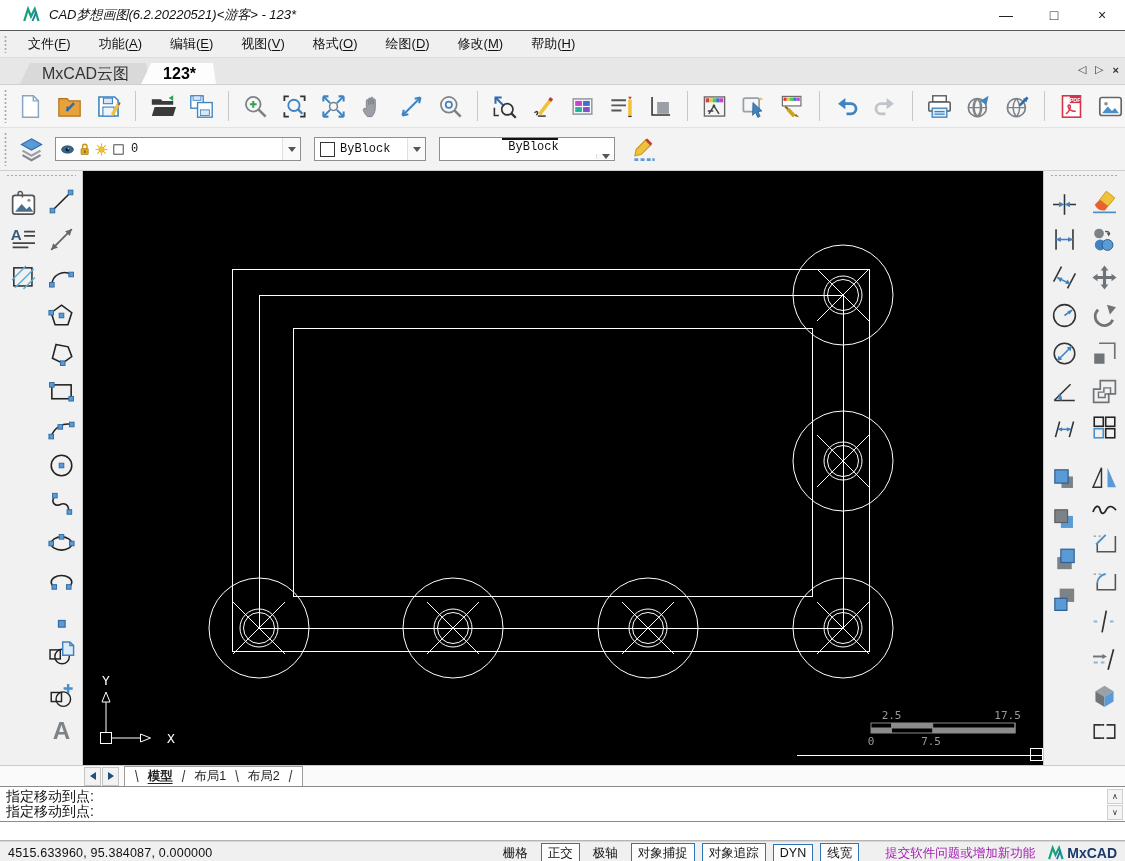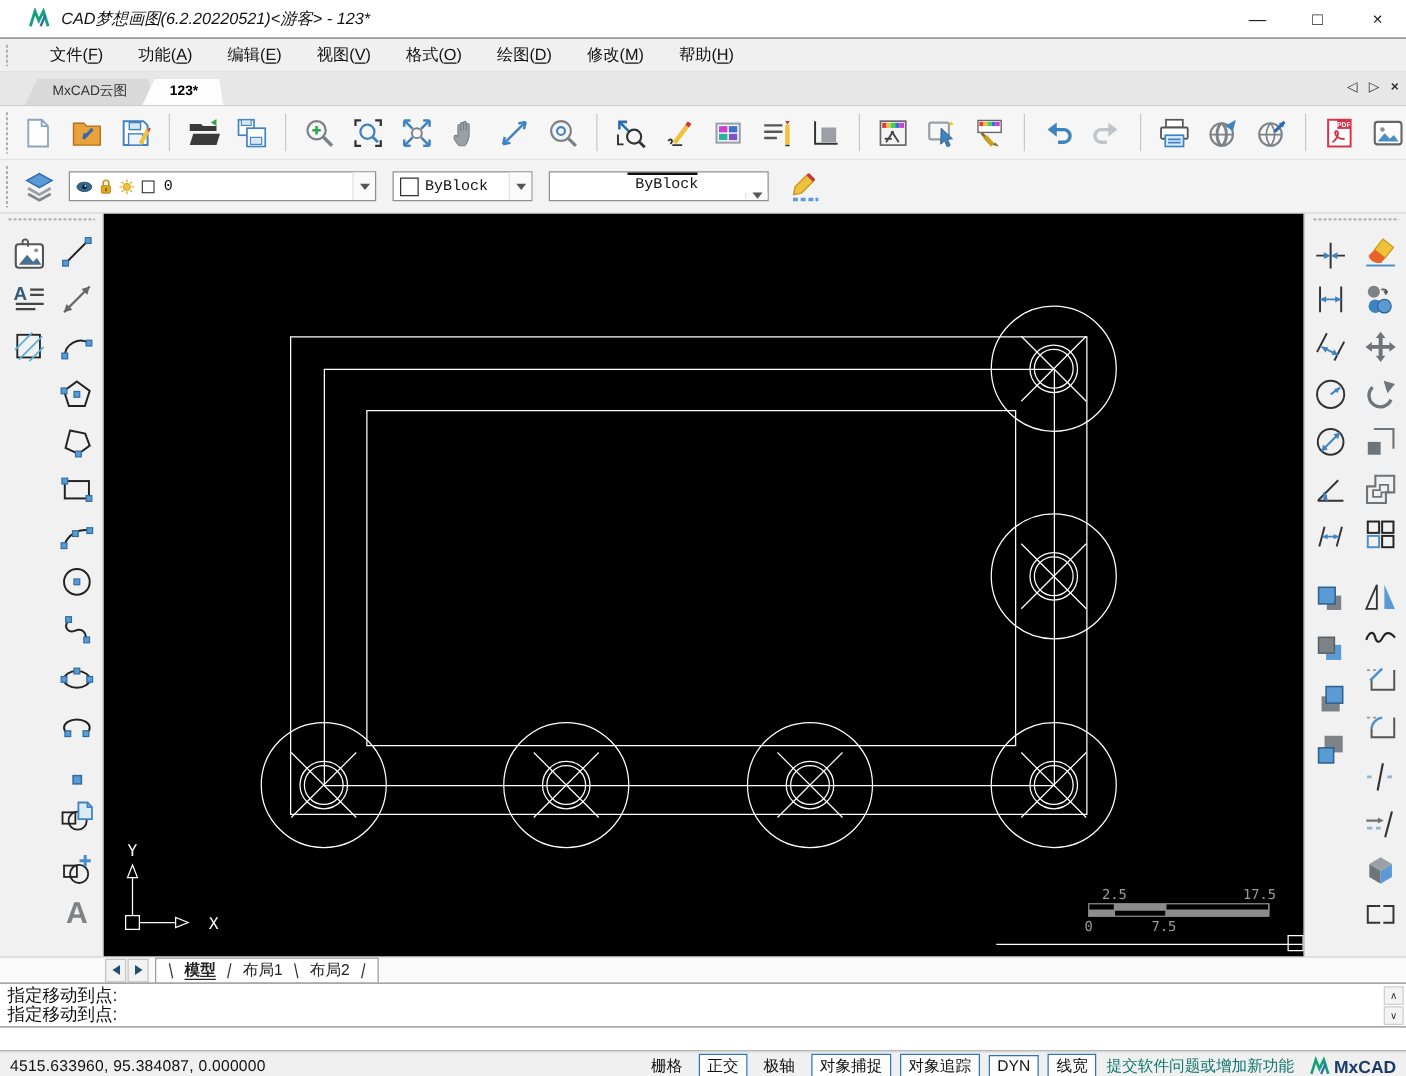--- a/index.html
+++ b/index.html
@@ -2,29 +2,29 @@
 <html><head>
 <meta charset="utf-8">
 <style>
   html,body{margin:0;padding:0;}
   body{width:1125px;height:861px;position:relative;font-family:"Liberation Sans","DejaVu Sans",sans-serif;
        background:#f0f0f0;overflow:hidden;font-size:13px;color:#222;-webkit-font-smoothing:antialiased;}
   .titlebar{height:31px;background:#fff;border-bottom:1px solid #5a5a5a;display:flex;align-items:center;padding:0 0 0 22px;box-sizing:border-box;}
   .titlebar .app-title{margin-left:9px;font-size:13px;color:#111;font-style:italic;}
   .winbtns{margin-left:auto;display:flex;gap:30px;padding-right:14px;}
   .winbtn{width:18px;text-align:center;font-size:14px;color:#222;cursor:default;}
-  .menubar{height:26px;background:#f0f0f0;border-bottom:1px solid #dcdcdc;display:flex;align-items:center;padding-left:26px;position:relative;}
+  .menubar{height:26px;background:#f0f0f0;border-bottom:1px solid #dcdcdc;display:flex;align-items:center;padding-left:14px;position:relative;}
   .menu-item{padding:3px 14px;font-size:13px;color:#111;}
   .menu-item u{text-underline-offset:2px;}
   .grip-v{position:absolute;left:4px;top:4px;bottom:4px;width:3px;
           background-image:radial-gradient(#a9a9a9 1px,transparent 1.1px);background-size:3px 4px;}
   .grip-h{position:absolute;left:6px;right:6px;top:3px;height:3px;
           background-image:radial-gradient(#a9a9a9 1px,transparent 1.1px);background-size:4px 3px;}
   .tabrow{height:26px;background:#e7e7e7;display:flex;align-items:flex-end;padding-left:20px;position:relative;border-bottom:1px solid #cfcfcf;}
-  .doctab{height:21px;line-height:21px;padding:0 20px 0 22px;font-size:11px;background:#d9d9d9;color:#333;
+  .doctab{height:21px;line-height:21px;padding:0 20px 0 22px;font-size:16px;background:#d9d9d9;color:#333;
           clip-path:polygon(10px 0,calc(100% - 3px) 0,100% 100%,0 100%);margin-right:-8px;filter:drop-shadow(0 0 1px #9a9a9a);}
   .doctab.active{background:#fdfdfd;font-weight:bold;color:#000;z-index:2;}
   .tab-nav{position:absolute;right:6px;top:5px;display:flex;gap:9px;align-items:center;color:#333;font-size:11px;}
   .tab-nav span{cursor:default;}
   .toolbar1{height:42px;background:#f6f6f6;border-bottom:1px solid #e2e2e2;display:flex;align-items:center;gap:6px;padding-left:14px;position:relative;}
   .tbtn{width:31px;height:31px;display:flex;align-items:center;justify-content:center;border:1px solid transparent;border-radius:2px;background:transparent;flex:none;}
   .tbtn svg{width:27px;height:27px;}
   .tsep{width:1px;height:30px;background:#c9c9c9;margin:0 4px;flex:none;}
   .toolbar2{height:42px;background:#f3f3f3;border-bottom:1px solid #cfcfcf;display:flex;align-items:center;padding-left:12px;position:relative;}
   .combo{height:24px;border:1px solid #8f8f8f;background:#fff;display:flex;align-items:center;font-size:12px;box-sizing:border-box;}
@@ -54,21 +54,21 @@
   .cmd-prompt-row{height:19px;display:flex;align-items:center;padding-left:6px;position:relative;}
   .vscroll{position:absolute;top:2px;right:2px;width:16px;display:flex;flex-direction:column;gap:1px;}
   .sbtn{width:16px;height:15px;background:#f4f4f4;border:1px solid #cfcfcf;box-sizing:border-box;display:flex;align-items:center;justify-content:center;font-size:8px;color:#333;}
   .hscroll{position:absolute;right:16px;top:2px;height:15px;display:flex;align-items:center;}
   .hthumb{width:22px;height:15px;background:#cdcdcd;margin-left:2px;}
   .htrack{width:40px;height:15px;background:#f7f7f7;}
   .status{height:23px;background:#f0f0f0;border-top:1px solid #d6d6d6;display:flex;align-items:center;padding:0 8px;font-size:12.5px;box-sizing:border-box;}
   .coords{color:#111;letter-spacing:.2px;}
   .toggle{margin-left:7px;padding:1px 6px;color:#111;text-align:right;}
   .toggle.on{border:1px solid #2e75b6;background:#fdfdfd;}
-  .fb-link{margin-left:8px;color:#0f766e;}
+  .fb-link{margin-left:26px;color:#a21caf;}
   .brand{margin-left:12px;display:flex;align-items:center;gap:3px;font-weight:bold;color:#1b3a6b;font-size:14px;}
   .brand svg{width:17px;height:17px;}
   svg{display:block;}
 </style>
 </head>
 <body>
 
 <div class="titlebar">
   <span id="app-icon">
       <svg width="18" height="18" viewBox="0 0 24 24">

